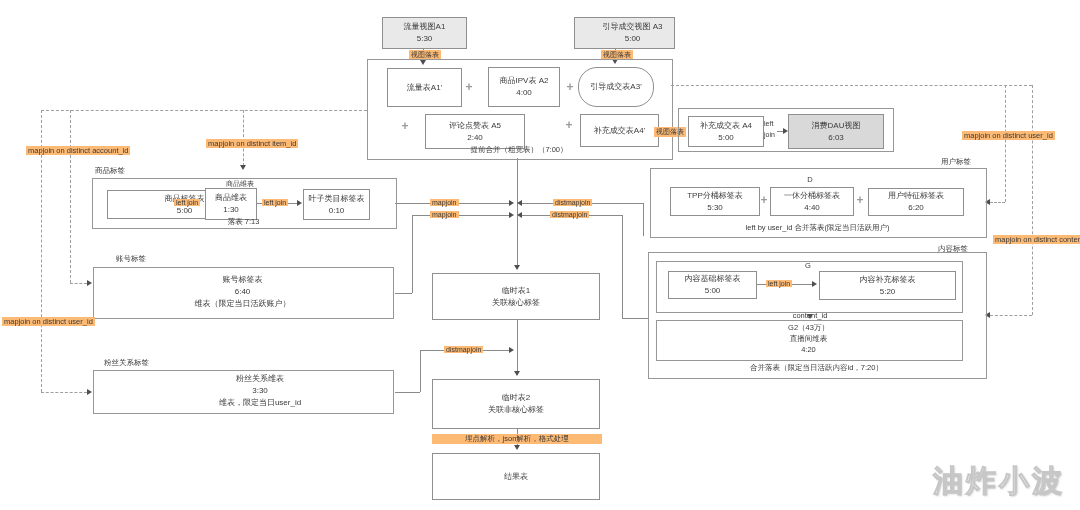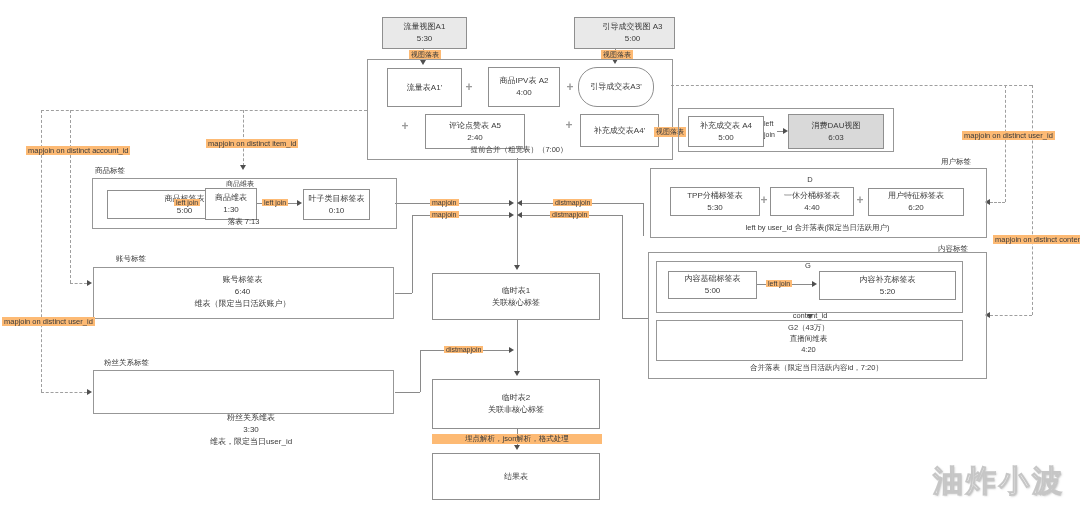--- a/index.html
+++ b/index.html
@@ -169,21 +169,21 @@
   <div class="lbl7" style="left:104px;top:254px;margin-left:12px;">账号标签</div>
   <div class="group" style="left:93px;top:267px;width:299px;height:50px;"></div>
   <div class="flexfill" style="left:93px;top:267px;width:299px;height:50px;">
     <span>账号标签表</span>
     <span>6:40</span>
     <span>维表（限定当日活跃账户）</span>
   </div>
 
   <div class="lbl7" style="left:104px;top:358px;">粉丝关系标签</div>
   <div class="group" style="left:93px;top:370px;width:299px;height:42px;"></div>
-  <div class="flexfill" style="left:87px;top:370px;width:328px;height:42px;margin-top:39px;">
+  <div class="flexfill" style="left:96px;top:370px;width:328px;height:42px;">
     <span>粉丝关系维表</span>
     <span>3:30</span>
     <span>维表，限定当日user_id</span>
   </div>
 
   <div class="lbl bg" style="left:430px;top:199px;">mapjoin</div>
   <div class="lbl bg" style="left:553px;top:199px;">distmapjoin</div>
   <div class="lbl bg" style="left:430px;top:211px;">mapjoin</div>
   <div class="lbl bg" style="left:550px;top:211px;">distmapjoin</div>
   <div class="lbl bg" style="left:444px;top:346px;">distmapjoin</div>

